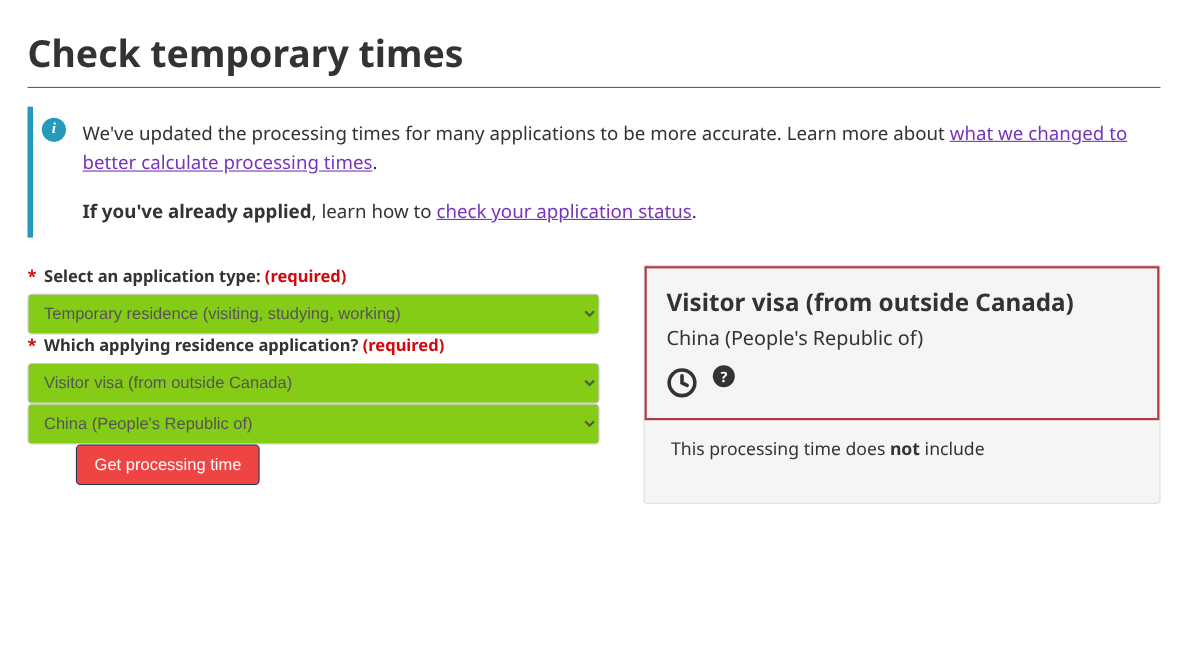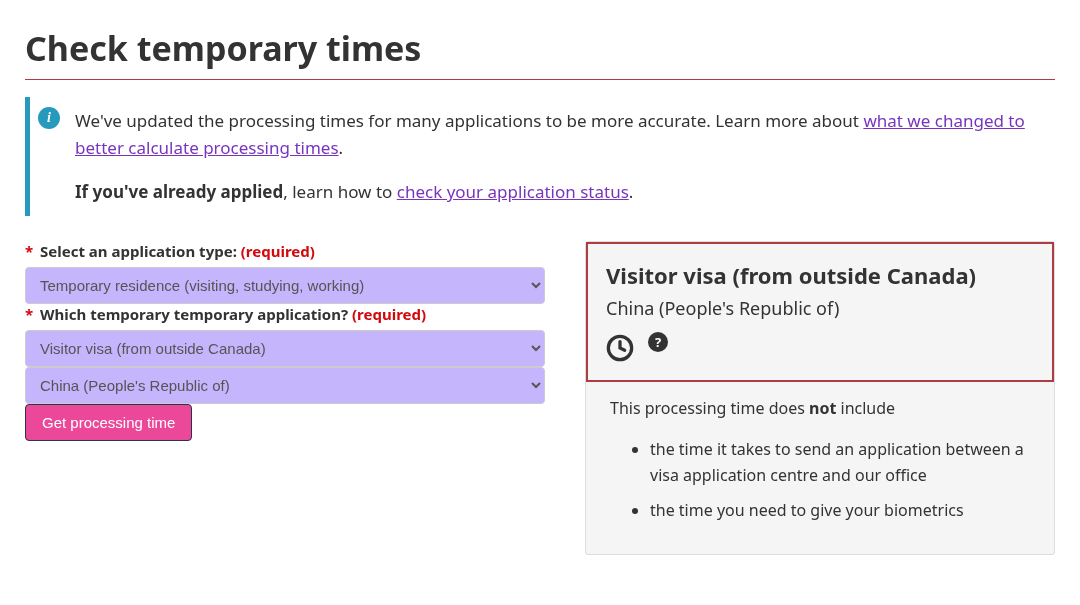--- a/index.html
+++ b/index.html
@@ -88,33 +88,34 @@
     .req-text {
       color: #d3080c;
       font-weight: 700;
     }
     select.form-control {
       width: 100%;
       height: 37px;
       padding: 6px 10px;
       font-size: 15px;
       color: #555555;
-      background: #c4b5fd;
+      background: #84cc16;
       border: 1px solid #cccccc;
       border-radius: 4px;
       appearance: auto;
     }
     .btn-primary {
-      background: #ec4899;
+      background: #ef4444;
       color: #ffffff;
       border: 1px solid #26374a;
       border-radius: 4px;
       padding: 9px 16px;
       font-size: 15px;
       cursor: pointer;
+      margin-left: 44px;
     }
     .result-panel {
       background: #f5f5f5;
       border: 1px solid #dddddd;
       border-radius: 3px;
       padding: 20px 24px;
     }
     .result-highlight {
       border: 2px solid #af3c43;
       padding: 16px 18px 18px;
@@ -210,21 +211,21 @@
         <span class="req-text">(required)</span>
       </label>
       <select class="form-control">
         <option>Temporary residence (visiting, studying, working)</option>
       </select>
     </div>
 
     <div class="form-group">
       <label class="form-label">
         <span class="req-star">*</span>
-        <span>Which temporary temporary application?</span>
+        <span>Which applying residence application?</span>
         <span class="req-text">(required)</span>
       </label>
       <select class="form-control">
         <option>Visitor visa (from outside Canada)</option>
       </select>
     </div>
 
     <div class="form-group">
       <select class="form-control">
         <option>China (People's Republic of)</option>
@@ -244,20 +245,16 @@
             <circle cx="12" cy="12" r="10" fill="none" stroke="#333333" stroke-width="2.8"></circle>
             <path d="M12 6.5 L12 12 L16 14" fill="none" stroke="#333333" stroke-width="2.8" stroke-linecap="round"></path>
           </svg>
           <span class="help-badge">?</span>
         </div>
       </div>
       <div class="result-body">
         <p>
           <span>This processing time does </span><strong>not</strong><span> include</span>
         </p>
-        <ul>
-          <li>the time it takes to send an application between a visa application centre and our office</li>
-          <li>the time you need to give your biometrics</li>
-        </ul>
       </div>
     </div>
   </div>
 </div>
 
 </body></html>

